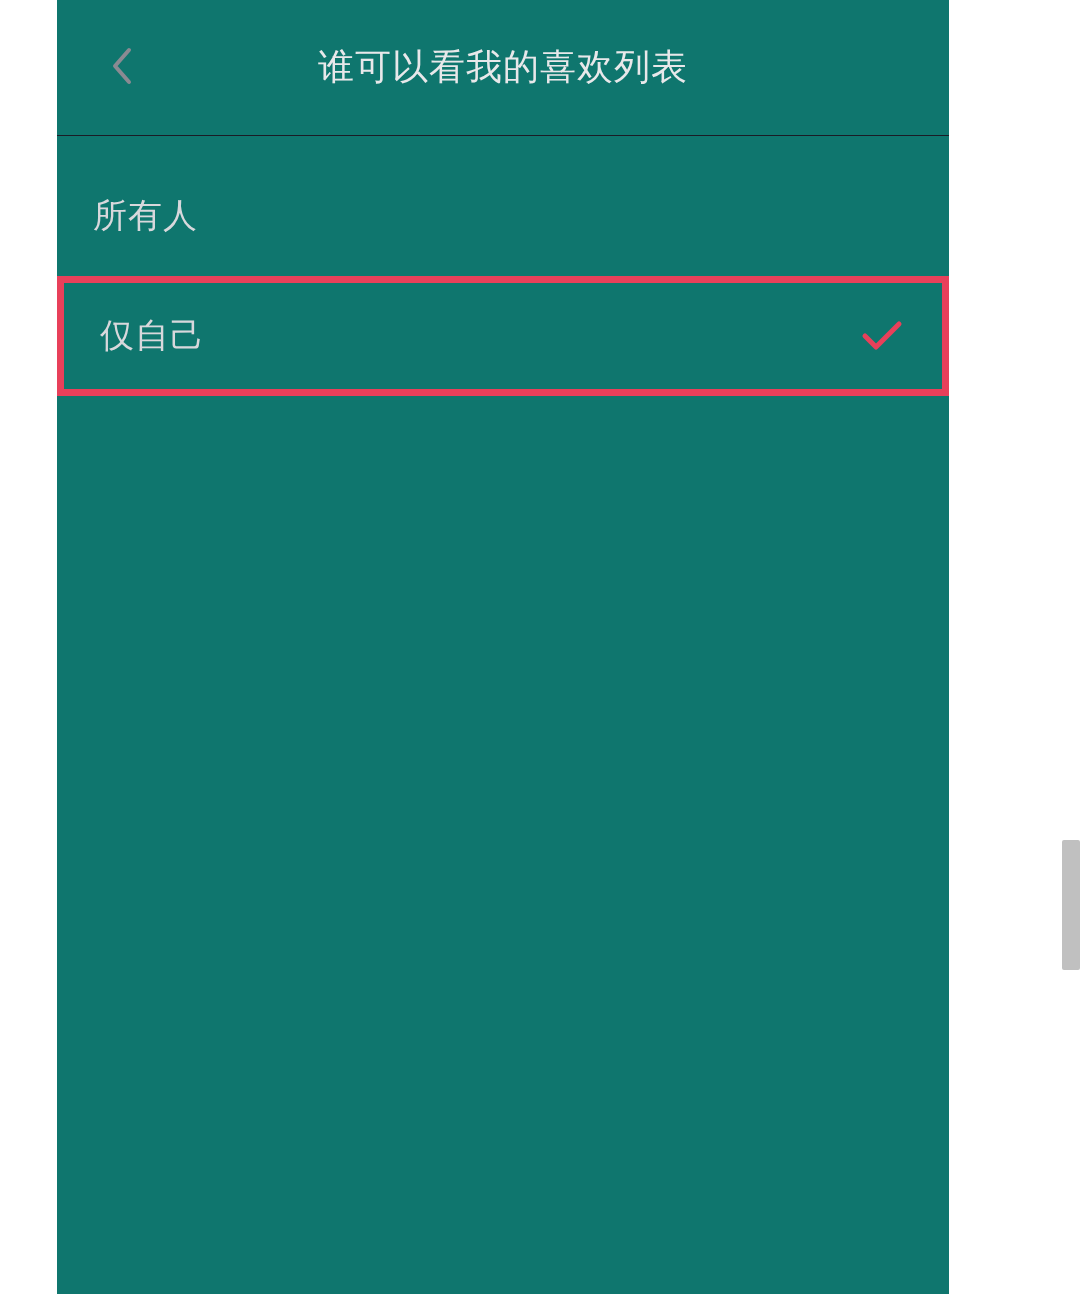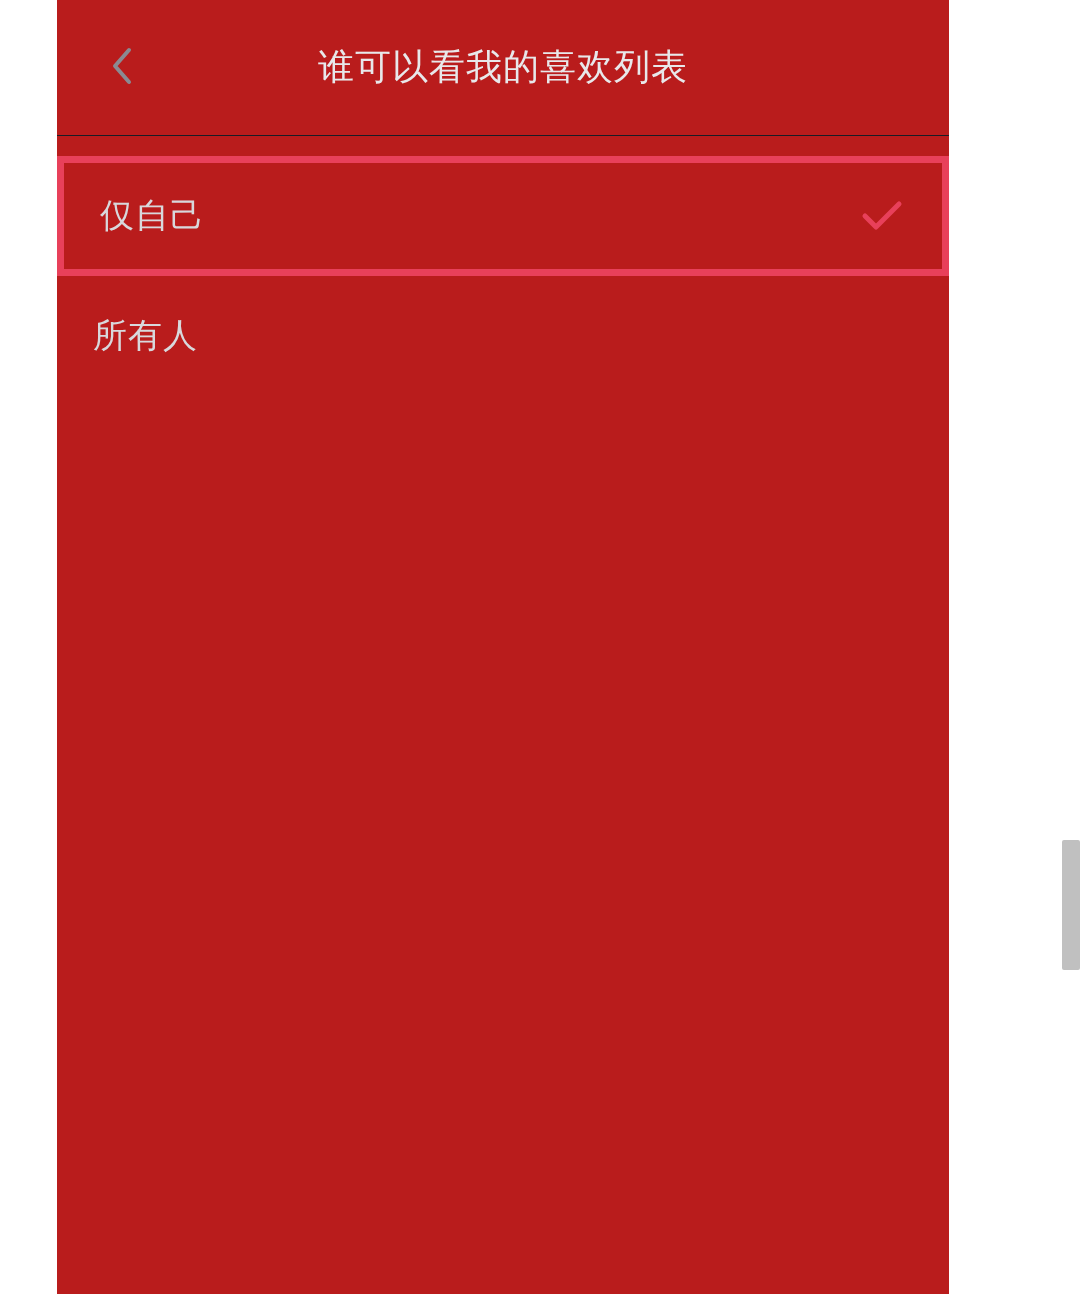--- a/index.html
+++ b/index.html
@@ -14,21 +14,21 @@
       font-family: -apple-system, BlinkMacSystemFont, "PingFang SC", "Microsoft YaHei", sans-serif;
       position: relative;
       overflow: hidden;
     }
     .app-container {
       position: absolute;
       left: 57px;
       top: 0;
       width: 892px;
       height: 1294px;
-      background: #b91c1c;
+      background: #0f766e;
     }
     .header {
       width: 100%;
       height: 136px;
       display: flex;
       align-items: center;
       position: relative;
       border-bottom: 1px solid #1a1c26;
     }
     .back-button {
@@ -105,27 +105,27 @@
       <span>
         <svg viewBox="0 0 22 38" fill="none">
           <path d="M19 3 L5 19 L19 35" stroke="#8a8a92" stroke-width="4" stroke-linecap="round" stroke-linejoin="round"></path>
         </svg>
       </span>
     </div>
     <div class="page-title">谁可以看我的喜欢列表</div>
   </div>
 
   <div class="options">
+    <div class="option-row">
+      <span class="option-label">所有人</span>
+    </div>
     <div class="option-row highlight">
       <span class="option-label">仅自己</span>
       <span class="check-icon">
         <svg viewBox="0 0 42 32" fill="none">
           <path d="M4 16 L15 27 L38 4" stroke="#e8405a" stroke-width="5" stroke-linecap="round" stroke-linejoin="round"></path>
         </svg>
       </span>
     </div>
-    <div class="option-row">
-      <span class="option-label">所有人</span>
-    </div>
   </div>
 </div>
 
 <div class="scrollbar"></div>
 
 </body></html>

